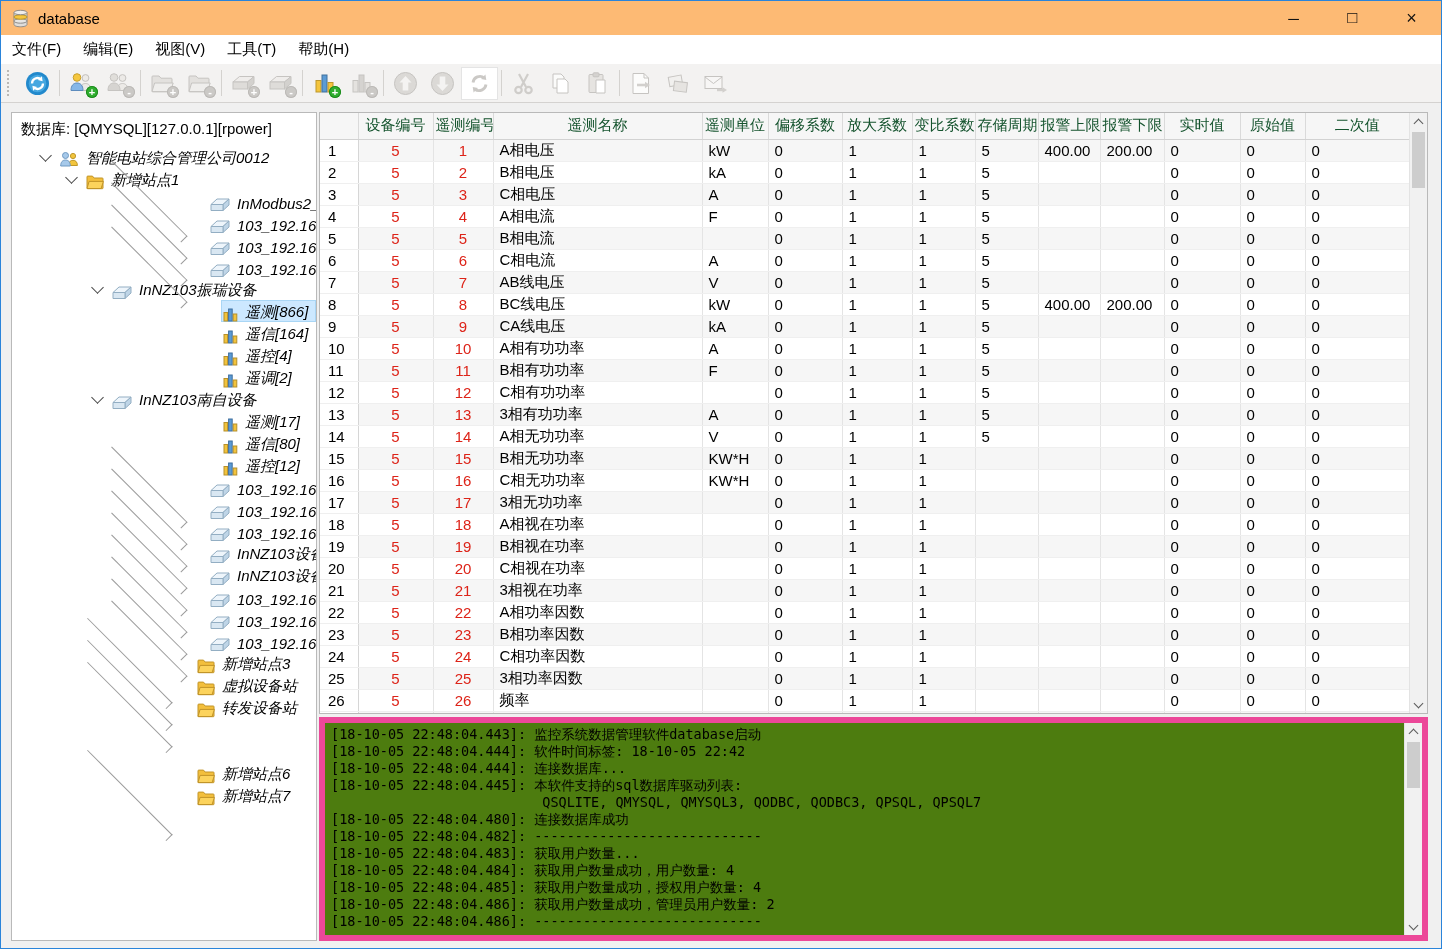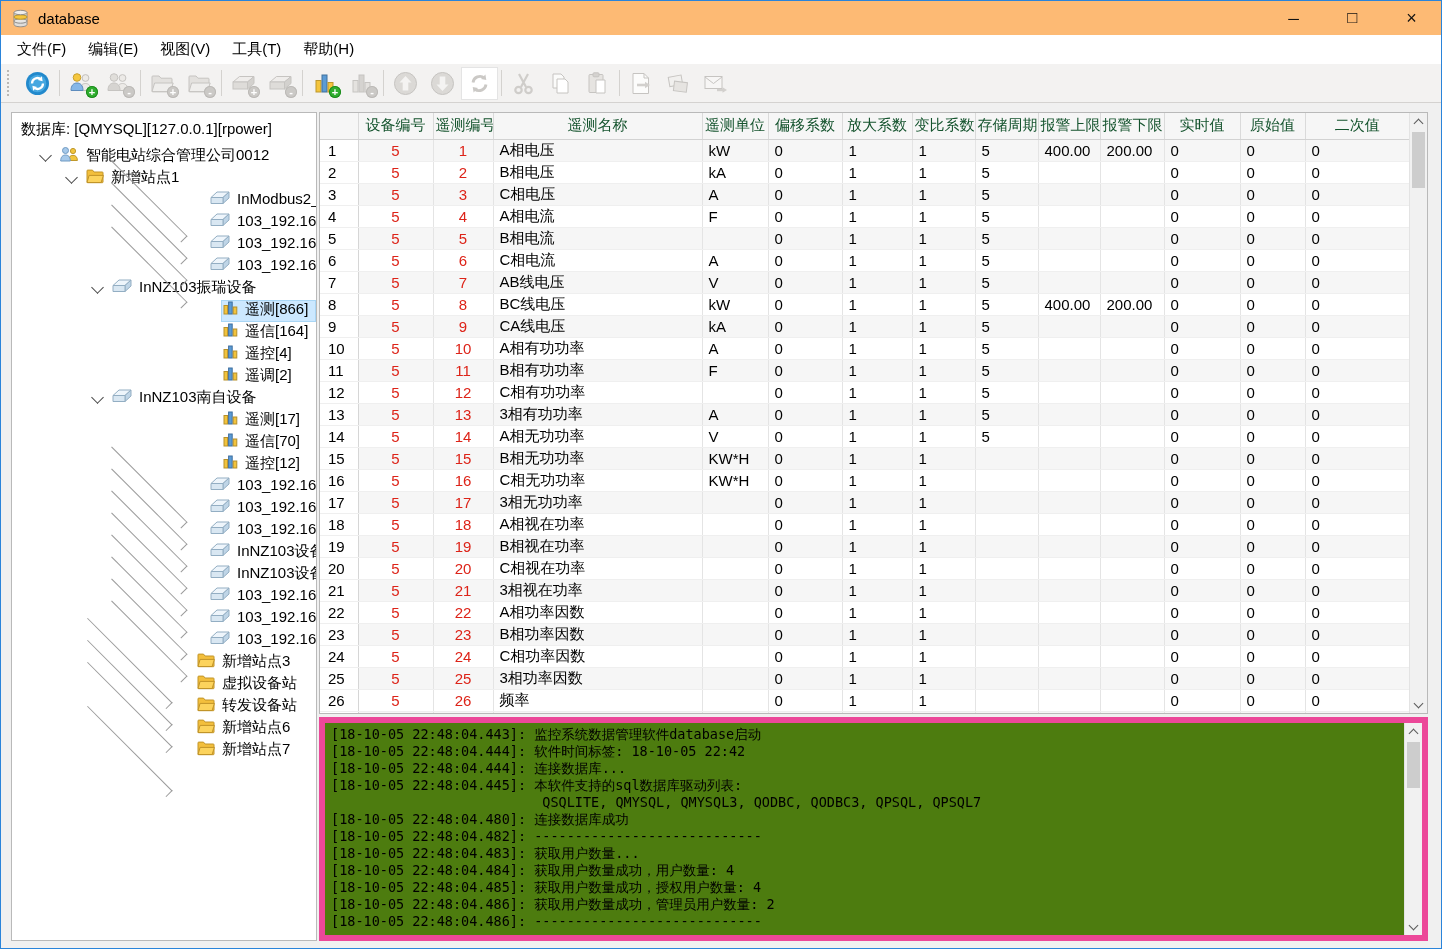--- a/index.html
+++ b/index.html
@@ -9,21 +9,21 @@
   
   .titlebar{height:34px;background:#fdba74;display:flex;align-items:center;padding-left:11px;flex:none;}
   .title-icon{width:17px;height:19px;flex:none;display:inline-flex;}
   .title-text{font-size:15px;color:#000;margin-left:9px;}
   .win-controls{margin-left:auto;display:flex;height:100%;}
   .win-btn{width:59px;height:100%;display:flex;align-items:center;justify-content:center;font-size:15px;color:#111;}
   .win-btn.max{font-size:17px;}
   .win-btn.close{font-size:18px;}
 
   
-  .menubar{height:29px;background:#fff;display:flex;align-items:center;padding-left:5px;flex:none;}
+  .menubar{height:29px;background:#fff;display:flex;align-items:center;flex:none;}
   .menu-item{font-size:15px;padding:4px 11px;color:#000;}
 
   
   .toolbar{height:38px;background:#f3f2f1;border-bottom:1px solid #d4d2d0;display:flex;align-items:center;padding-left:3px;flex:none;}
   .gripper{width:4px;height:26px;border-left:2px dotted #bab8b5;margin:0 6px 0 3px;flex:none;}
   .tb-btn{width:37px;height:33px;display:flex;align-items:center;justify-content:center;position:relative;flex:none;}
   .tb-btn.active{background:#fff;box-shadow:0 0 0 1px #e4e4e4 inset;}
   .tb-ic{display:inline-flex;}
   .tb-sep{width:1px;height:26px;background:#d4d2cf;margin:0 3px;flex:none;}
   .badge{position:absolute;right:2px;bottom:2px;width:12px;height:12px;border-radius:50%;color:#fff;font-size:11px;line-height:12px;text-align:center;font-weight:bold;}
@@ -31,21 +31,21 @@
   .badge.bgray{background:#cbc9c6;box-shadow:0 0 0 1px #bbb9b6 inset;}
 
   
   .main{flex:1;display:flex;padding:9px 13px 7px 10px;gap:2px;min-height:0;background:#f0f0f0;}
   .tree-panel{width:306px;flex:none;background:#fff;border:1px solid #b9b9b9;overflow:hidden;padding:5px 0 0 7px;box-sizing:border-box;}
   .tree-header{font-size:15px;color:#000;padding:2px 0 7px 2px;white-space:nowrap;}
   .tree-row{height:22px;display:flex;align-items:center;white-space:nowrap;}
   .chev{width:8px;height:8px;flex:none;margin-right:8px;display:inline-block;}
   .chev.right{border-top:1.6px solid #9a9a9a;border-right:1.6px solid #9a9a9a;transform:rotate(45deg);}
   .chev.down{border-top:1.6px solid #454545;border-right:1.6px solid #454545;transform:rotate(135deg);margin-top:-4px;}
-  .tree-content{display:flex;align-items:flex-start;gap:7px;flex:1;height:22px;padding-left:2px;min-width:0;}
+  .tree-content{display:flex;align-items:flex-end;gap:7px;flex:1;height:22px;padding-left:2px;min-width:0;font-style:italic;}
   .tree-content.selected{background:#cce8ff;box-shadow:0 0 0 1px #a9d6f5 inset;}
   .tree-ic{display:inline-flex;flex:none;}
   .tree-label{font-size:15px;color:#000;}
 
   .right{flex:1;display:flex;flex-direction:column;gap:3px;min-width:0;}
 
   
   .table-panel{flex:1;position:relative;background:#fff;border:1px solid #b9b9b9;overflow:hidden;min-height:0;}
   .grid{width:calc(100% - 17px);border-collapse:collapse;table-layout:fixed;font-size:15px;}
   .grid th{height:26px;font-weight:normal;color:#14532d;background:#f6f6f6;border-bottom:1px solid #d2d2d2;border-right:1px solid #dadada;text-align:center;overflow:hidden;white-space:nowrap;padding:0 2px;box-sizing:border-box;}
@@ -464,21 +464,21 @@
           <div class="tree-row" style="padding-left: 100px;">
             <span class="chev right" style="visibility: hidden;"></span>
             <span class="tree-content">
               <span class="tree-ic">
                 <svg width="15" height="15" viewBox="0 0 15 15">
                   <rect x="1" y="5.5" width="3.6" height="8.5" fill="#f2c33c" stroke="#b6902a"></rect>
                   <rect x="5.6" y="2" width="3.6" height="12" fill="#5b9bd5" stroke="#3f6f9e"></rect>
                   <rect x="10.2" y="7" width="3.6" height="7" fill="#f2c33c" stroke="#b6902a"></rect>
                 </svg>
               </span>
-              <span class="tree-label">遥信[70]</span>
+              <span class="tree-label">遥信[80]</span>
             </span>
           </div>
           <div class="tree-row" style="padding-left: 100px;">
             <span class="chev right" style="visibility: hidden;"></span>
             <span class="tree-content">
               <span class="tree-ic">
                 <svg width="15" height="15" viewBox="0 0 15 15">
                   <rect x="1" y="5.5" width="3.6" height="8.5" fill="#f2c33c" stroke="#b6902a"></rect>
                   <rect x="5.6" y="2" width="3.6" height="12" fill="#5b9bd5" stroke="#3f6f9e"></rect>
                   <rect x="10.2" y="7" width="3.6" height="7" fill="#f2c33c" stroke="#b6902a"></rect>
@@ -620,21 +620,21 @@
             <span class="tree-content">
               <span class="tree-ic">
                 <svg width="18" height="16" viewBox="0 0 18 16">
                   <path d="M1 14V2.8c0-.4.2-.7.7-.7h4.8l1.6 1.9h8.2c.4 0 .7.2.7.7V14c0 .4-.2.7-.7.7H1.7c-.4 0-.7-.2-.7-.7z" fill="#f3bf3c" stroke="#c19428"></path>
                   <path d="M1 14.5L3.1 7.4h14.3l-2.3 7.1z" fill="#fcd35c" stroke="#c19428"></path>
                 </svg>
               </span>
               <span class="tree-label">转发设备站</span>
             </span>
           </div>
-          <div class="tree-row" style="padding-left: 48px;">
+          <div class="tree-row" style="padding-left: 48px; margin-top: 44px;">
             <span class="chev right" style="visibility: hidden;"></span>
             <span class="tree-content">
               <span class="tree-ic">
                 <svg width="18" height="16" viewBox="0 0 18 16">
                   <path d="M1 14V2.8c0-.4.2-.7.7-.7h4.8l1.6 1.9h8.2c.4 0 .7.2.7.7V14c0 .4-.2.7-.7.7H1.7c-.4 0-.7-.2-.7-.7z" fill="#f3bf3c" stroke="#c19428"></path>
                   <path d="M1 14.5L3.1 7.4h14.3l-2.3 7.1z" fill="#fcd35c" stroke="#c19428"></path>
                 </svg>
               </span>
               <span class="tree-label">新增站点6</span>
             </span>

